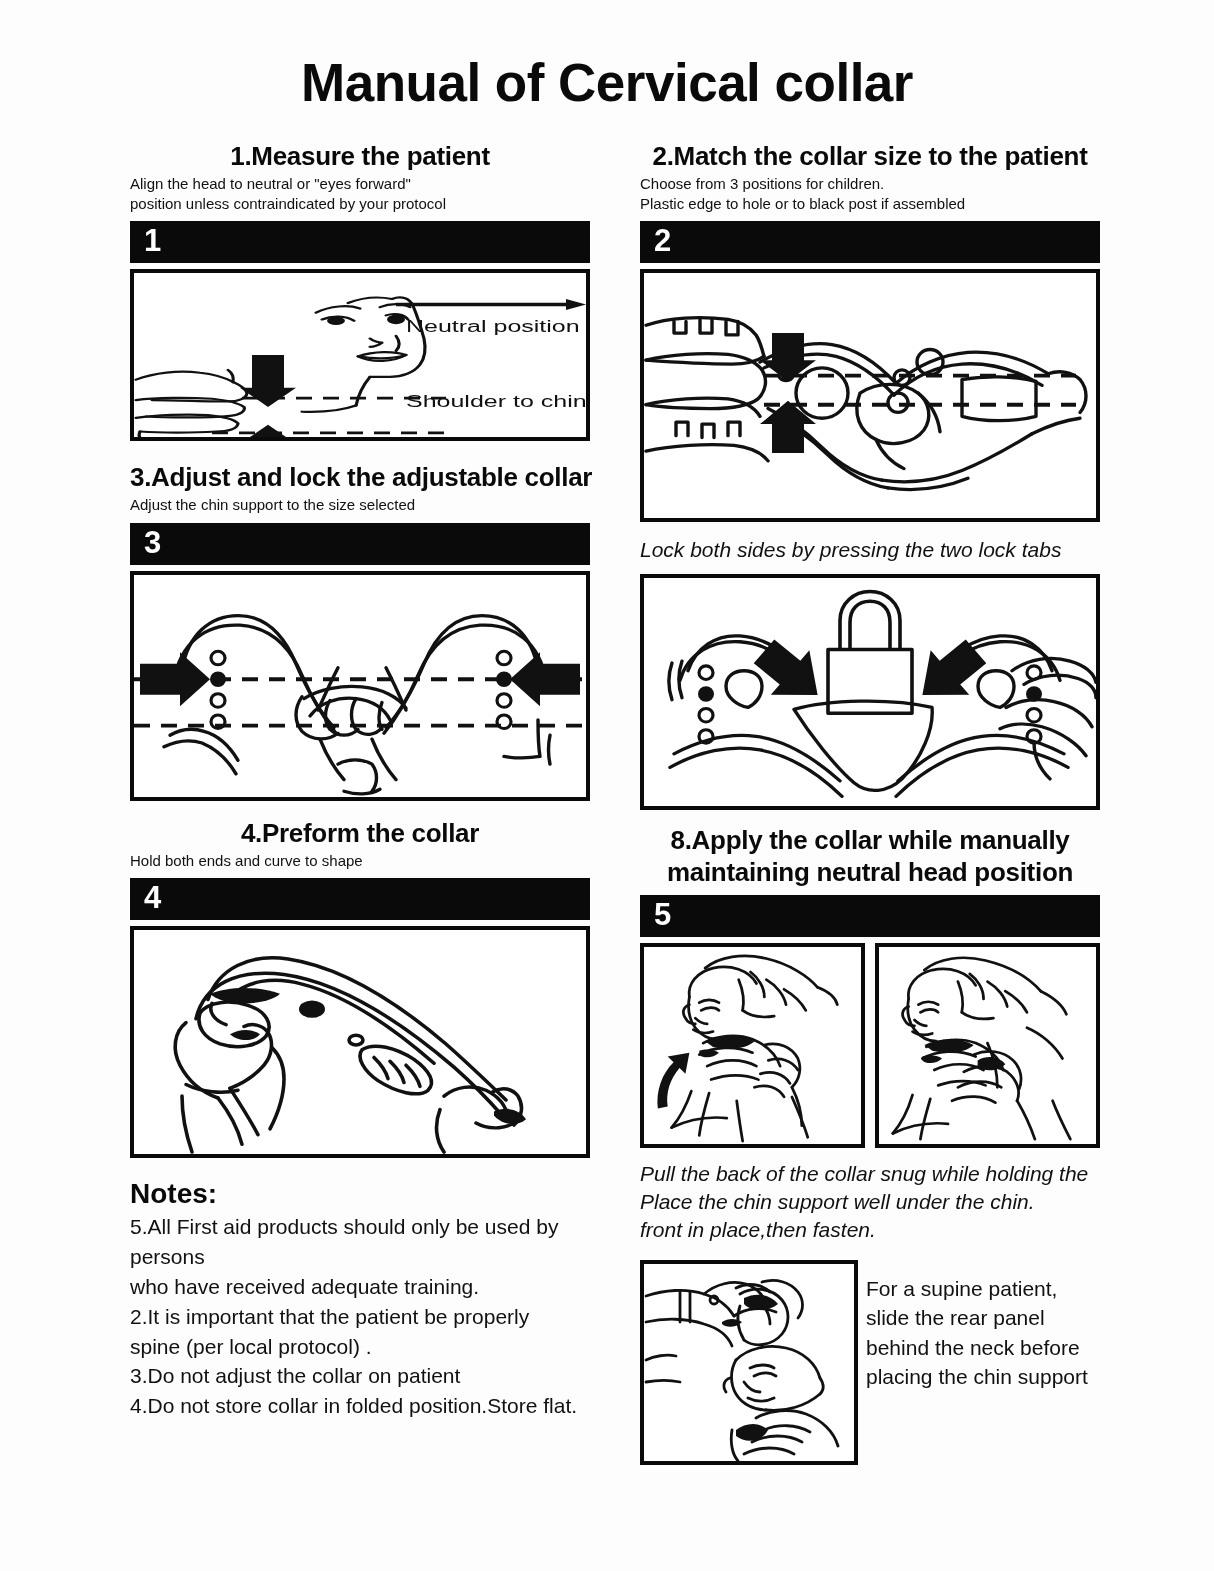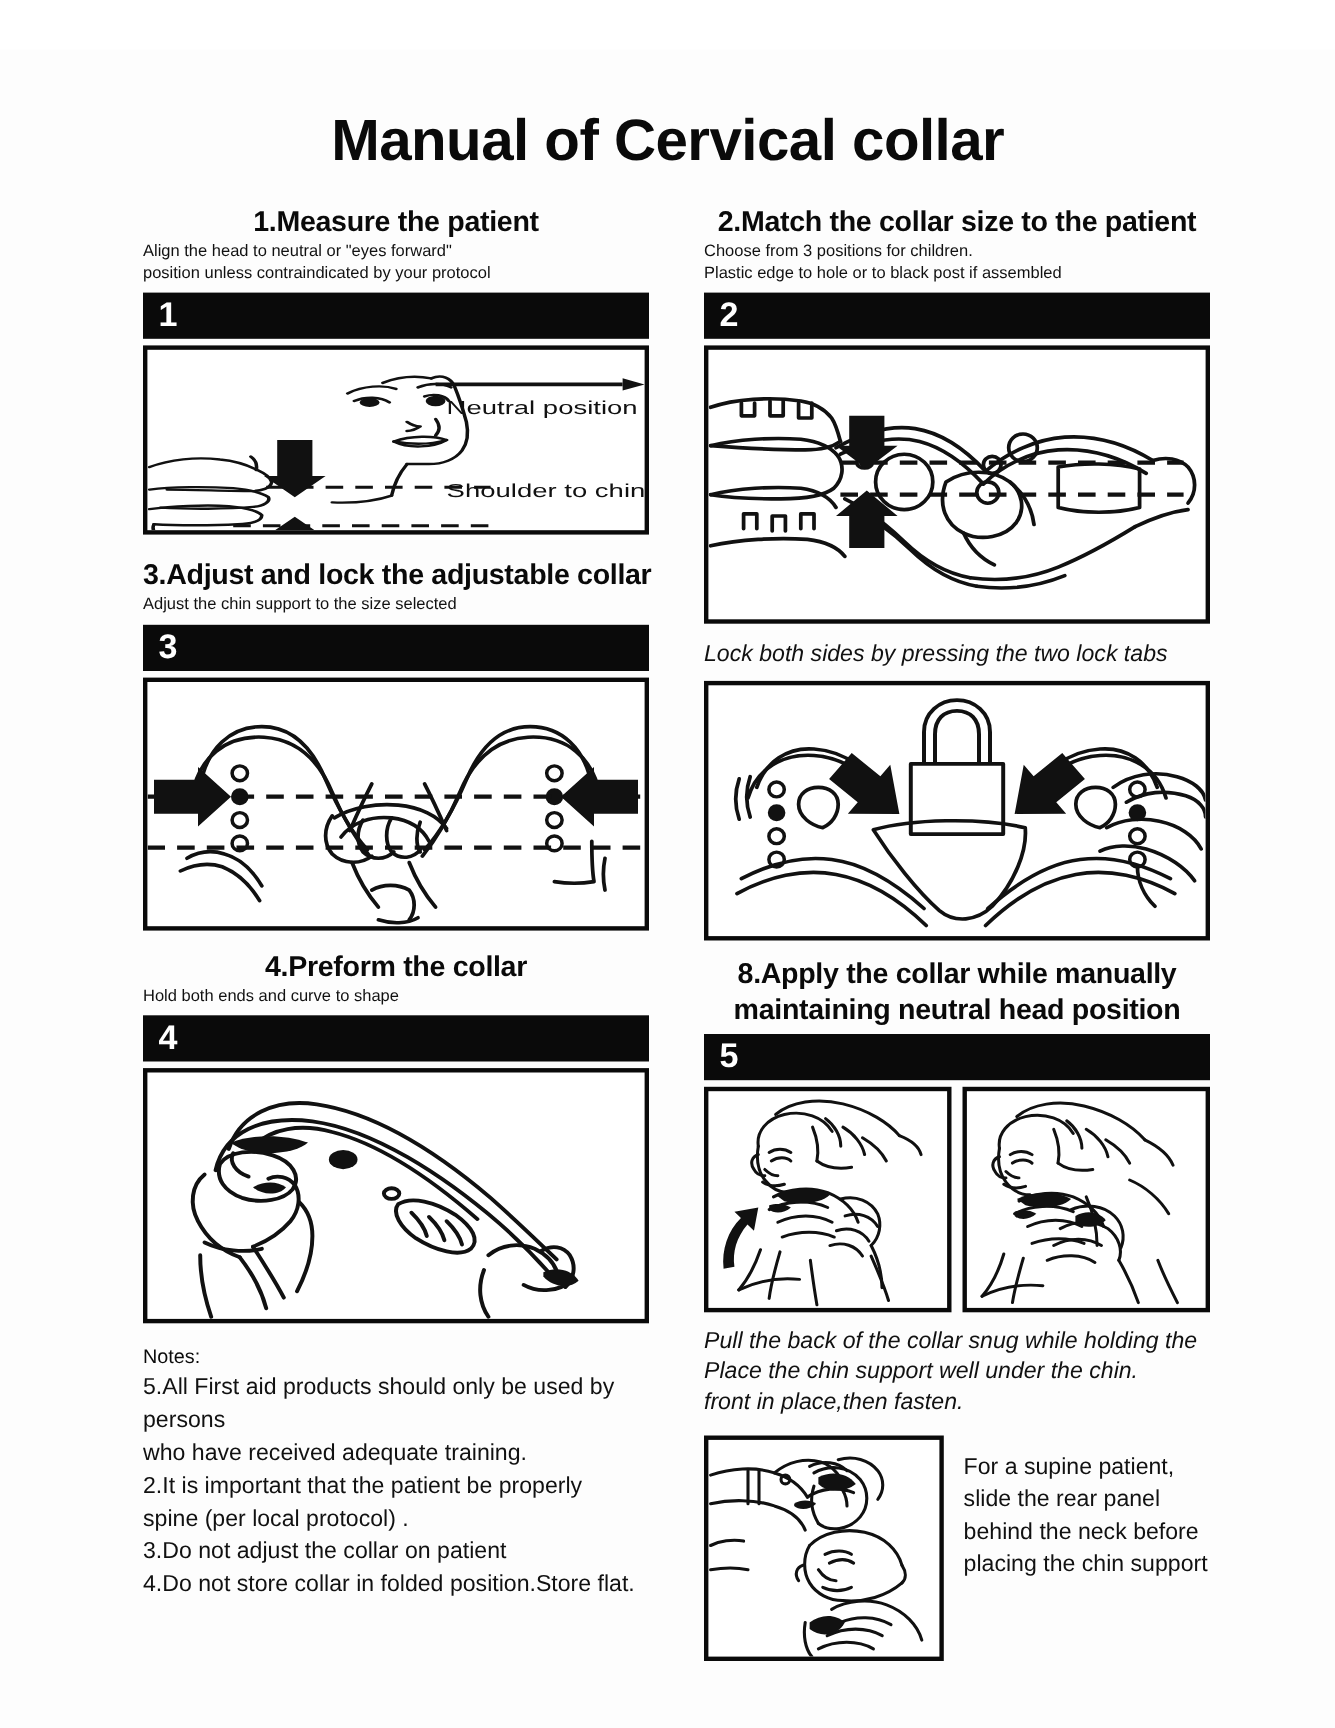--- a/index.html
+++ b/index.html
@@ -9,21 +9,20 @@
   body {
     width: 1214px; height: 1571px;
     position: relative;
     font-family: "Liberation Sans", sans-serif;
     color: #111111;
     overflow: hidden;
   }
   .page {
     position: absolute; inset: 0;
     background: #fdfdfd;
-    margin-top: 45px;
   }
   
   .title {
     position: absolute;
     top: 52px; left: 0; width: 1214px;
     text-align: center;
     font-size: 53px;
     font-weight: bold;
     letter-spacing: -0.5px;
     color: #0a0a0a;
@@ -81,37 +80,37 @@
     box-sizing: border-box;
     overflow: hidden;
   }
   .frame svg { display: block; width: 100%; height: 100%; }
 
   .row2 { display: flex; gap: 10px; margin-top: 6px; }
   .row2 .frame { margin-top: 0; flex: 1 1 0; }
 
   
   .notes-head {
-    font-size: 18px;
-    font-weight: normal;
+    font-size: 28px;
+    font-weight: bold;
     color: #0a0a0a;
     margin: 0 0 2px 0;
   }
   .notes-list { margin: 0; }
   .notes-list p {
     font-size: 21px;
     line-height: 1.42;
     margin: 0;
     color: #111111;
   }
 
   
   .supine-wrap {
     display: flex;
-    gap: 18px;
+    gap: 8px;
     margin-top: 16px;
     align-items: flex-start;
   }
   .supine-frame {
     width: 218px; height: 205px;
     border: 4px solid #0a0a0a;
     box-sizing: border-box;
     background: #fff;
     flex: 0 0 auto;
   }

